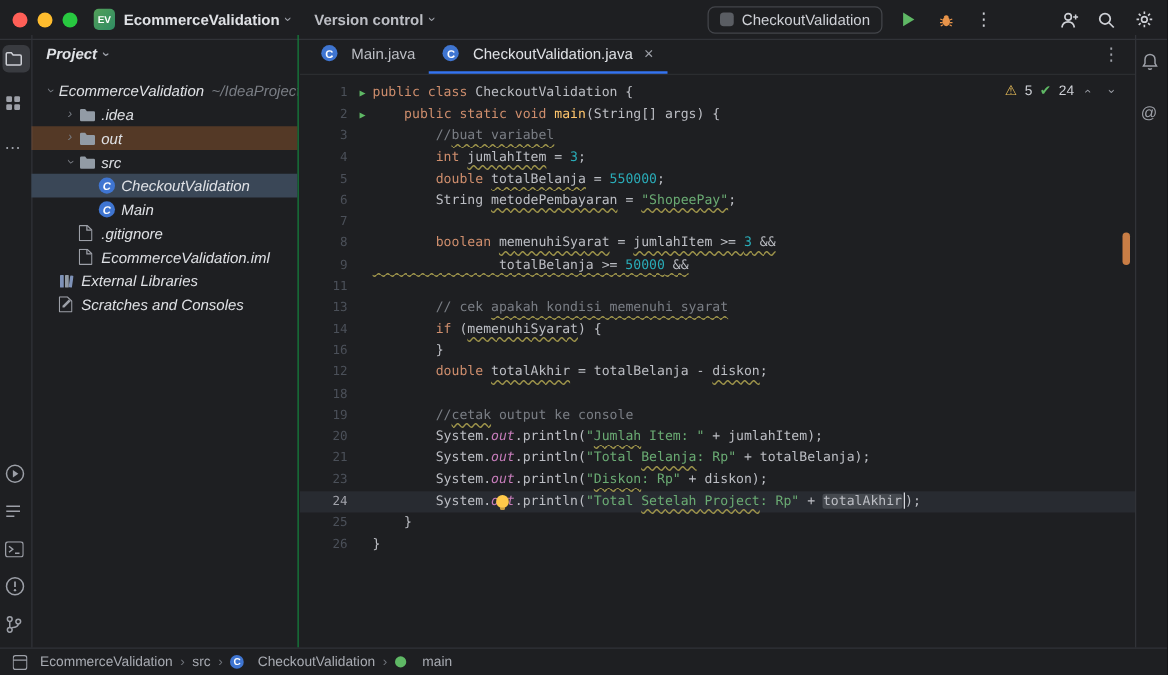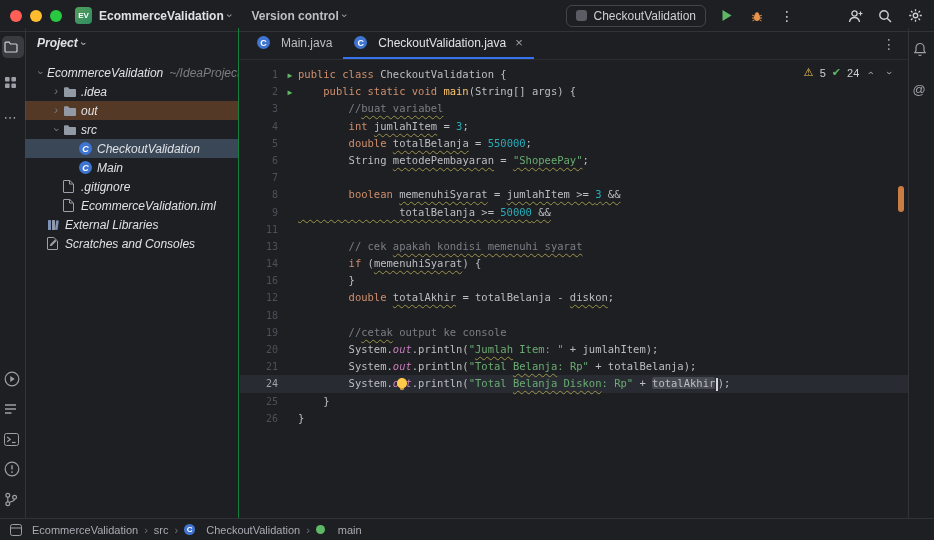--- a/index.html
+++ b/index.html
@@ -448,24 +448,29 @@
         <div class="cline">
           <span class="ln">20</span>
           <span class="gut"></span>
           <span class="srcl"><span>        System.</span><span class="c-field">out</span><span>.println(</span><span class="c-str">"</span><span class="c-str typo">Jumlah</span><span class="c-str"> Item: "</span><span> + jumlahItem);</span></span>
         </div>
         <div class="cline">
           <span class="ln">21</span>
           <span class="gut"></span>
           <span class="srcl"><span>        System.</span><span class="c-field">out</span><span>.println(</span><span class="c-str">"Total </span><span class="c-str typo">Belanja</span><span class="c-str">: Rp"</span><span> + totalBelanja);</span></span>
         </div>
+        <div class="cline">
+          <span class="ln">23</span>
+          <span class="gut"></span>
+          <span class="srcl"><span>        System.</span><span class="c-field">out</span><span>.println(</span><span class="c-str">"</span><span class="c-str typo">Diskon</span><span class="c-str">: Rp"</span><span> + diskon);</span></span>
+        </div>
         <div class="cline cur">
           <span class="ln">24</span>
           <span class="gut"></span>
-          <span class="srcl"><span>        System.</span><span class="c-field">out</span><span>.println(</span><span class="c-str">"Total </span><span class="c-str typo">Belanja Diskon</span><span class="c-str">: Rp"</span><span> + </span><span class="hl">totalAkhir</span><span class="caret"></span><span>);</span><span class="bulb"></span></span>
+          <span class="srcl"><span>        System.</span><span class="c-field">out</span><span>.println(</span><span class="c-str">"Total </span><span class="c-str typo">Setelah Project</span><span class="c-str">: Rp"</span><span> + </span><span class="hl">totalAkhir</span><span class="caret"></span><span>);</span><span class="bulb"></span></span>
         </div>
         <div class="cline">
           <span class="ln">25</span>
           <span class="gut"></span>
           <span class="srcl"><span>    }</span></span>
         </div>
         <div class="cline">
           <span class="ln">26</span>
           <span class="gut"></span>
           <span class="srcl"><span>}</span></span>

